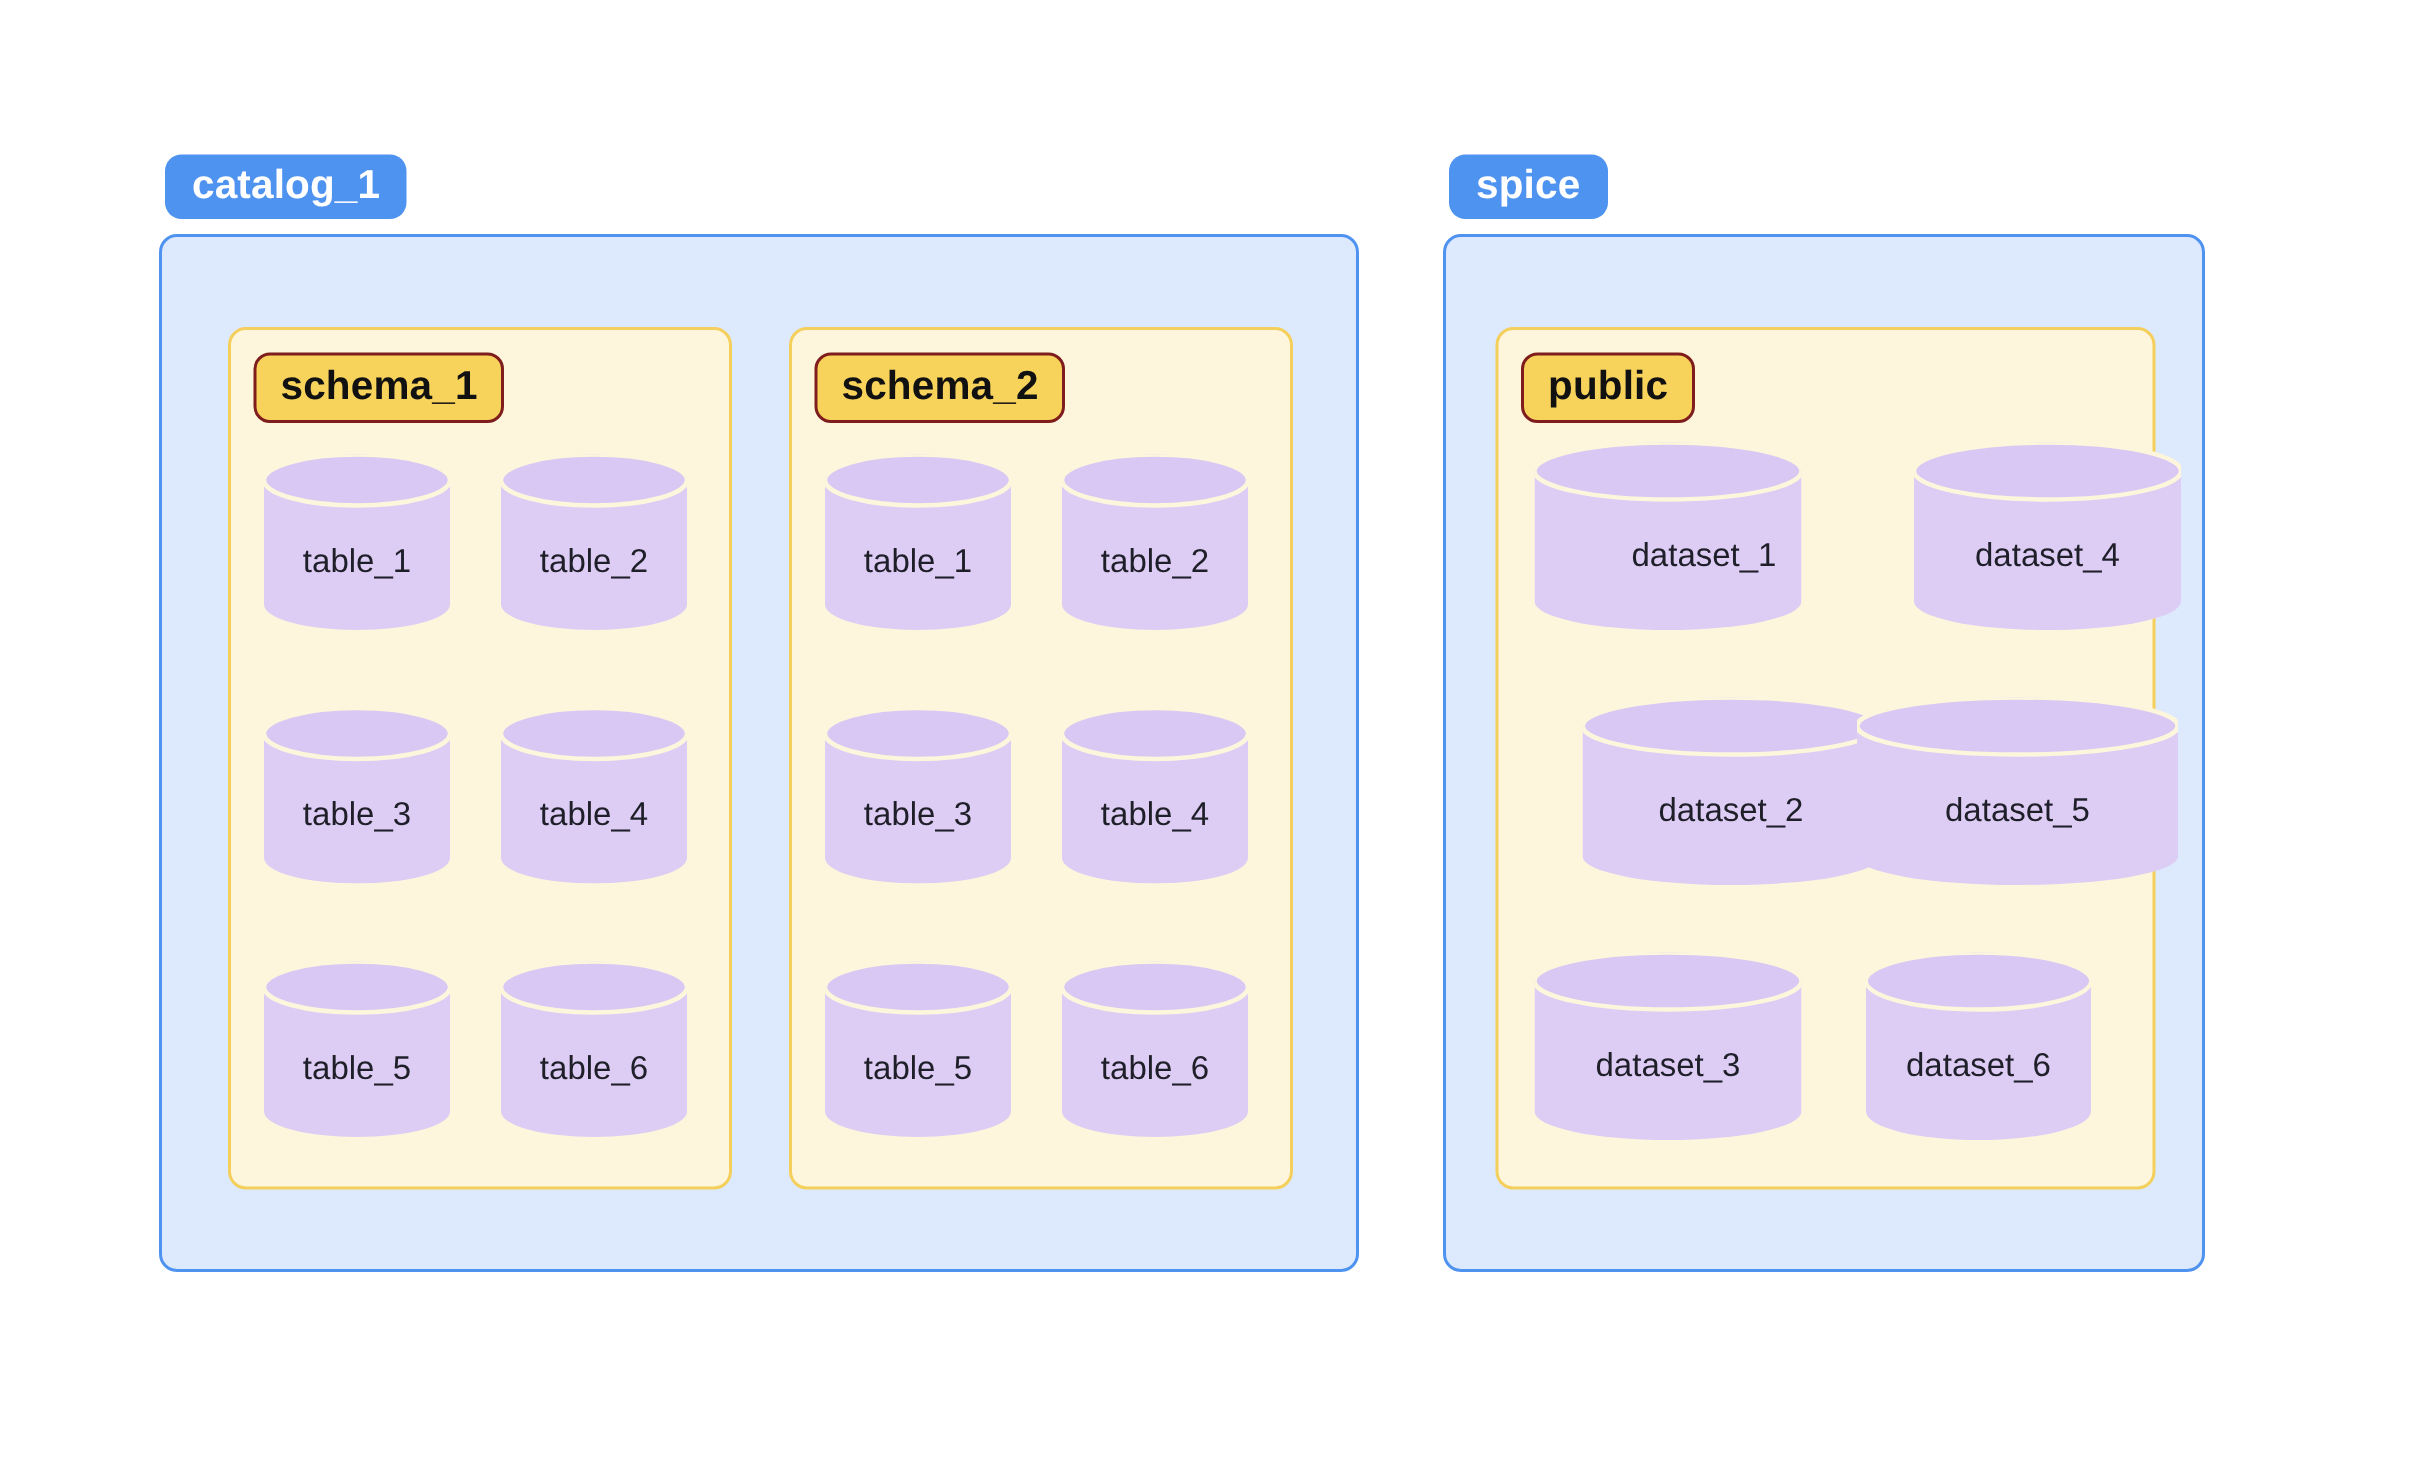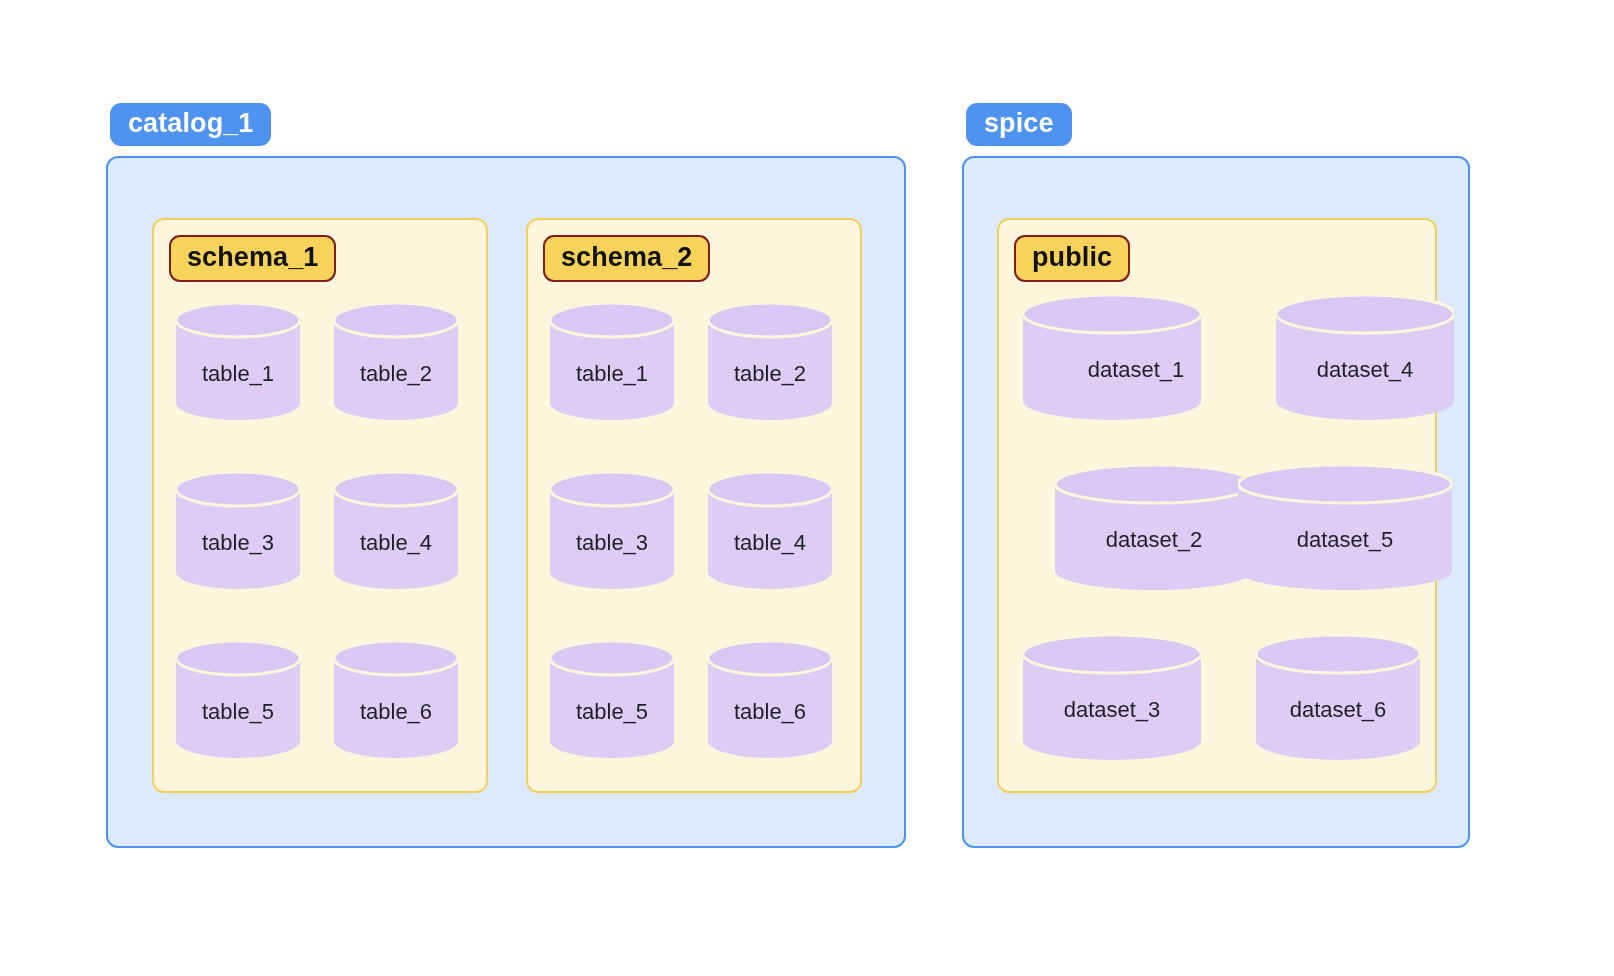--- a/index.html
+++ b/index.html
@@ -268,21 +268,21 @@
         </div>
 
         <div class="cyl" style="left:24px; top:415px; width:178px; height:125px;">
           <svg viewBox="0 0 178 125" preserveAspectRatio="none">
             <path d="M0,19 A89,19 0 0 1 178,19 L178,106 A89,19 0 0 1 0,106 Z" fill="#ddcdf5"></path>
             <ellipse cx="89" cy="19" rx="89" ry="19" fill="#d8c8f3" stroke="#fdf6dd" stroke-width="3"></ellipse>
           </svg>
           <div class="cyl-label" style="top:64px;">dataset_3</div>
         </div>
 
-        <div class="cyl" style="left:257px; top:415px; width:164px; height:125px;">
+        <div class="cyl" style="left:245px; top:415px; width:150px; height:125px;">
           <svg viewBox="0 0 178 125" preserveAspectRatio="none">
             <path d="M0,19 A89,19 0 0 1 178,19 L178,106 A89,19 0 0 1 0,106 Z" fill="#ddcdf5"></path>
             <ellipse cx="89" cy="19" rx="89" ry="19" fill="#d8c8f3" stroke="#fdf6dd" stroke-width="3"></ellipse>
           </svg>
           <div class="cyl-label" style="top:64px;">dataset_6</div>
         </div>
 
       </div>
     </div>
   </div>

